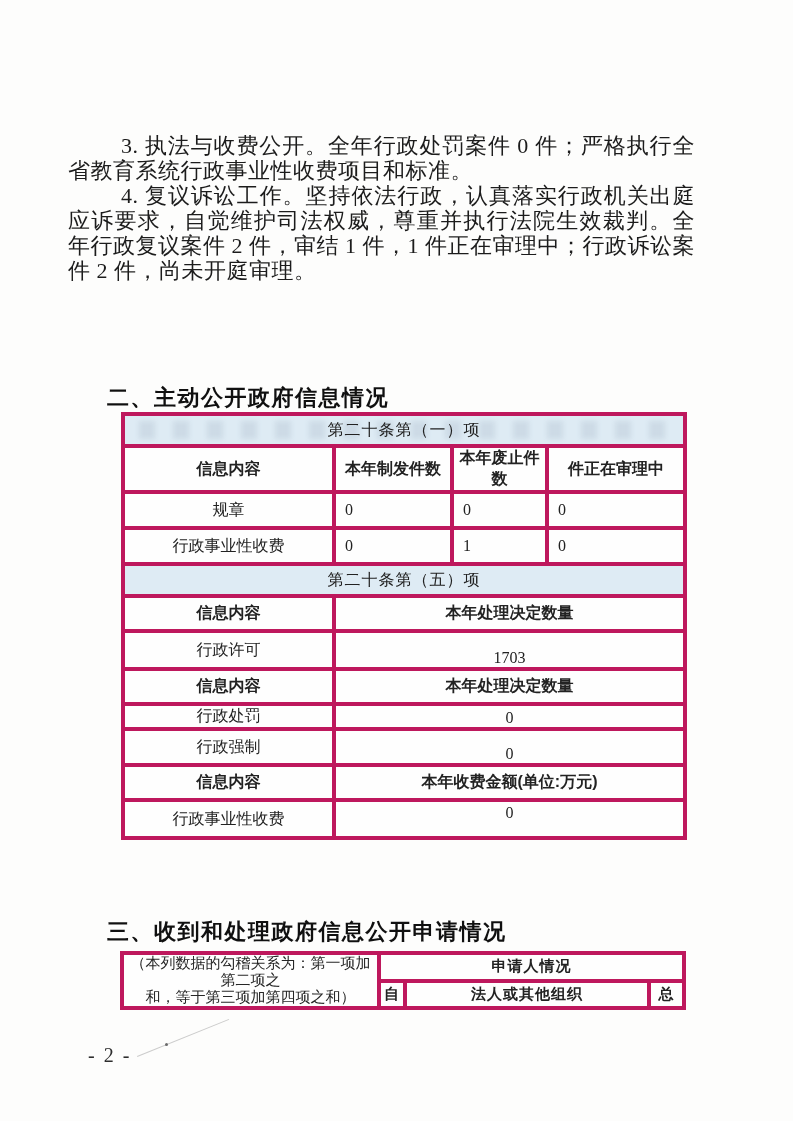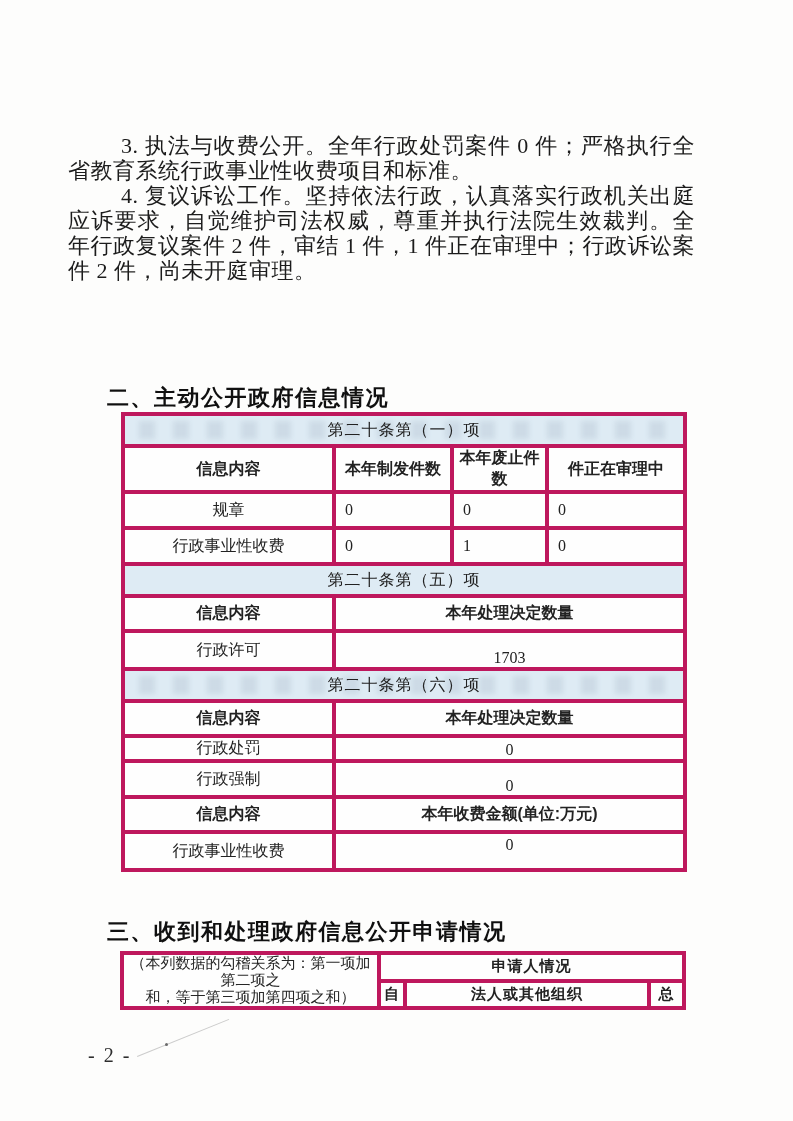--- a/index.html
+++ b/index.html
@@ -105,26 +105,20 @@
       </tr>
       <tr style="height:35px">
         <td class="bh">信息内容</td>
         <td colspan="3" class="bh">本年处理决定数量</td>
       </tr>
       <tr style="height:38px">
         <td>行政许可</td>
         <td colspan="3" class="vb">1703</td>
       </tr>
 
-      <tr style="height:32px">
-        <td colspan="4" class="band-cell">
-          <div class="smudge"></div>
-          <div class="band-text">第二十条第（六）项</div>
-        </td>
-      </tr>
       <tr style="height:35px">
         <td class="bh">信息内容</td>
         <td colspan="3" class="bh">本年处理决定数量</td>
       </tr>
       <tr style="height:20px">
         <td>行政处罚</td>
         <td colspan="3" class="vb">0</td>
       </tr>
       <tr style="height:36px">
         <td>行政强制</td>

